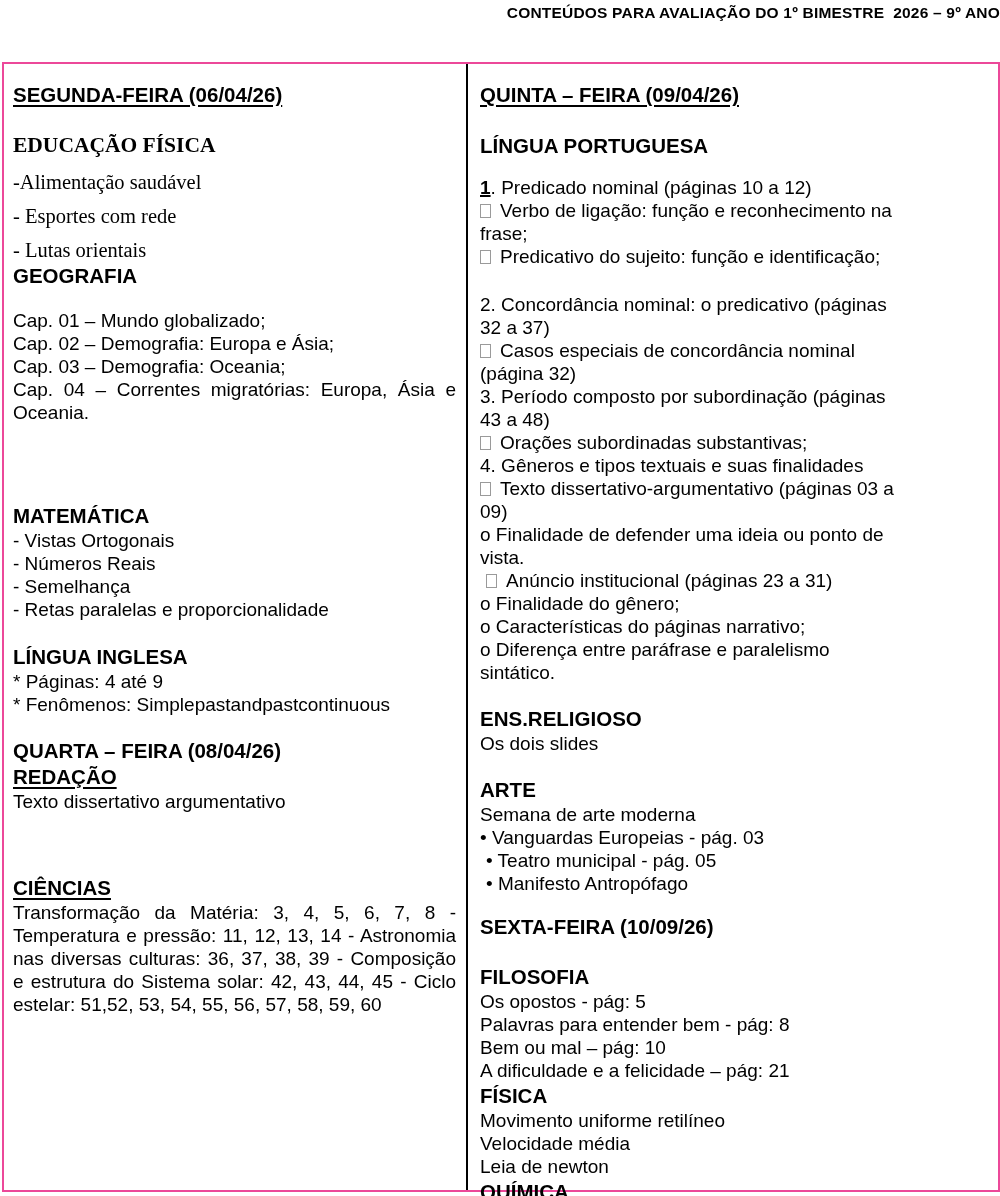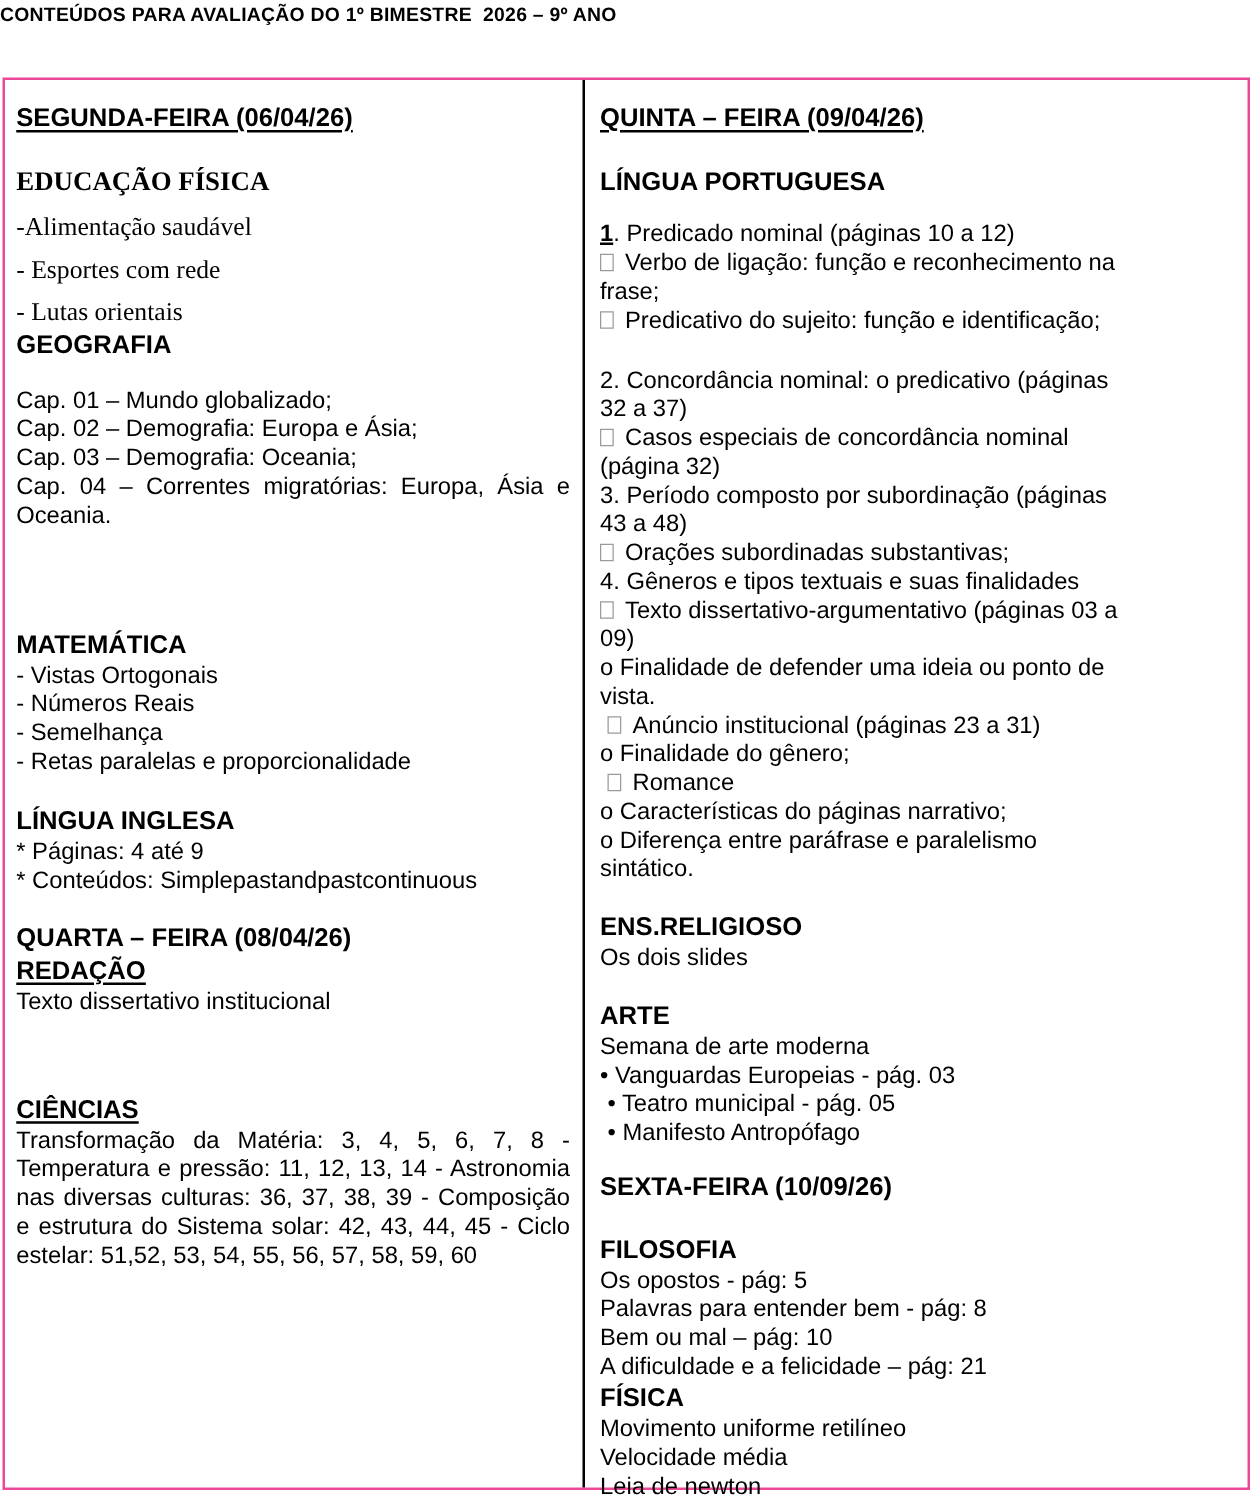--- a/index.html
+++ b/index.html
@@ -6,21 +6,21 @@
   .page{
     position:relative;
     width:1000px;height:1196px;
     background:#ffffff;
     font-family:"Liberation Sans", sans-serif;
     color:#000;
     overflow:hidden;
   }
   .doc-title{
     position:absolute;top:4px;left:0;width:1000px;
-    text-align:left;
+    text-align:right;
     font-weight:bold;
     font-size:15.5px;
     letter-spacing:0.2px;
     white-space:pre-wrap;
   }
   .content-table{
     position:absolute;top:62px;left:2px;
     width:994px;height:1126px;
     border:2px solid #ec4899;
     display:flex;
@@ -72,25 +72,25 @@
         <div class="blk just">Cap. 04 – Correntes migratórias: Europa, Ásia e Oceania.</div>
         <div class="blk gap" style="height: 78px;"></div>
         <div class="blk subj">MATEMÁTICA</div>
         <div class="blk line">- Vistas Ortogonais</div>
         <div class="blk line">- Números Reais</div>
         <div class="blk line">- Semelhança</div>
         <div class="blk line">- Retas paralelas e proporcionalidade</div>
         <div class="blk gap" style="height: 22px;"></div>
         <div class="blk subj">LÍNGUA INGLESA</div>
         <div class="blk line">* Páginas: 4 até 9</div>
-        <div class="blk line">* Conteúdos: Simplepastandpastcontinuous</div>
+        <div class="blk line">* Fenômenos: Simplepastandpastcontinuous</div>
         <div class="blk gap" style="height: 22px;"></div>
         <div class="blk day">QUARTA – FEIRA (08/04/26)</div>
         <div class="blk day-u">REDAÇÃO</div>
-        <div class="blk line">Texto dissertativo institucional</div>
+        <div class="blk line">Texto dissertativo argumentativo</div>
         <div class="blk gap" style="height: 62px;"></div>
         <div class="blk day-u">CIÊNCIAS</div>
         <div class="blk just">Transformação da Matéria: 3, 4, 5, 6, 7, 8 - Temperatura e pressão: 11, 12, 13, 14 - Astronomia nas diversas culturas: 36, 37, 38, 39 - Composição e estrutura do Sistema solar: 42, 43, 44, 45 - Ciclo estelar: 51,52, 53, 54, 55, 56, 57, 58, 59, 60</div>
       </div>
     <div class="col col-right" id="right-col">
         <div class="blk day-u">QUINTA – FEIRA (09/04/26)</div>
         <div class="blk gap" style="height: 24px;"></div>
         <div class="blk subj">LÍNGUA PORTUGUESA</div>
         <div class="blk gap" style="height: 17px;"></div>
         <div class="blk numline"><span class="u-num">1</span>. Predicado nominal (páginas 10 a 12)</div>
@@ -99,21 +99,20 @@
         <div class="blk gap" style="height: 25px;"></div>
         <div class="blk line">2. Concordância nominal: o predicativo (páginas 32 a 37)</div>
         <div class="blk check"><span class="cbx"></span><span>Casos especiais de concordância nominal (página 32)</span></div>
         <div class="blk line">3. Período composto por subordinação (páginas 43 a 48)</div>
         <div class="blk check"><span class="cbx"></span><span>Orações subordinadas substantivas;</span></div>
         <div class="blk line">4. Gêneros e tipos textuais e suas finalidades</div>
         <div class="blk check"><span class="cbx"></span><span>Texto dissertativo-argumentativo (páginas 03 a 09)</span></div>
         <div class="blk line">o Finalidade de defender uma ideia ou ponto de vista.</div>
         <div class="blk check ind"><span class="cbx"></span><span>Anúncio institucional (páginas 23 a 31)</span></div>
         <div class="blk line">o Finalidade do gênero;</div>
-        <div class="blk check ind"><span class="cbx"></span><span>Romance</span></div>
         <div class="blk line">o Características do páginas narrativo;</div>
         <div class="blk line">o Diferença entre paráfrase e paralelismo sintático.</div>
         <div class="blk gap" style="height: 21px;"></div>
         <div class="blk subj">ENS.RELIGIOSO</div>
         <div class="blk line">Os dois slides</div>
         <div class="blk gap" style="height: 21px;"></div>
         <div class="blk subj">ARTE</div>
         <div class="blk line">Semana de arte moderna</div>
         <div class="blk line">• Vanguardas Europeias - pág. 03</div>
         <div class="blk line ind">• Teatro municipal - pág. 05</div>

